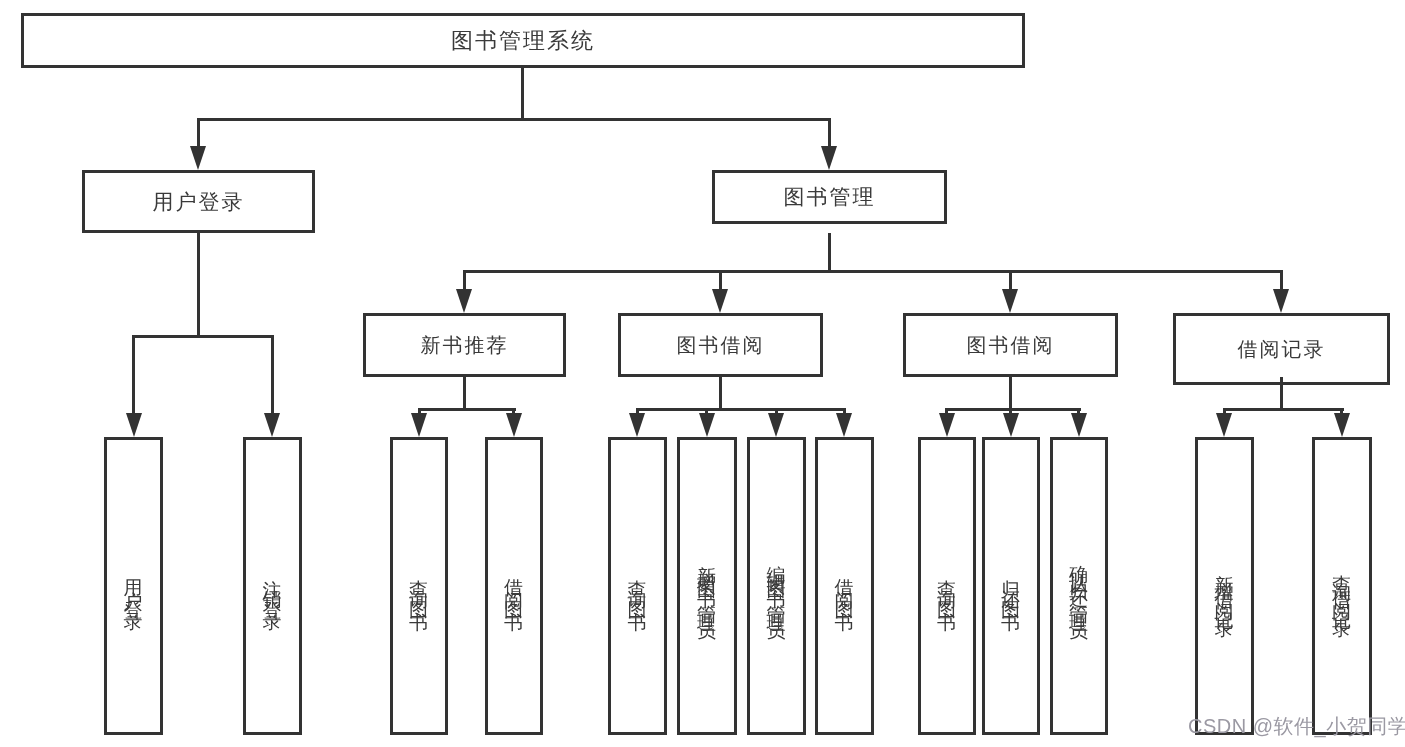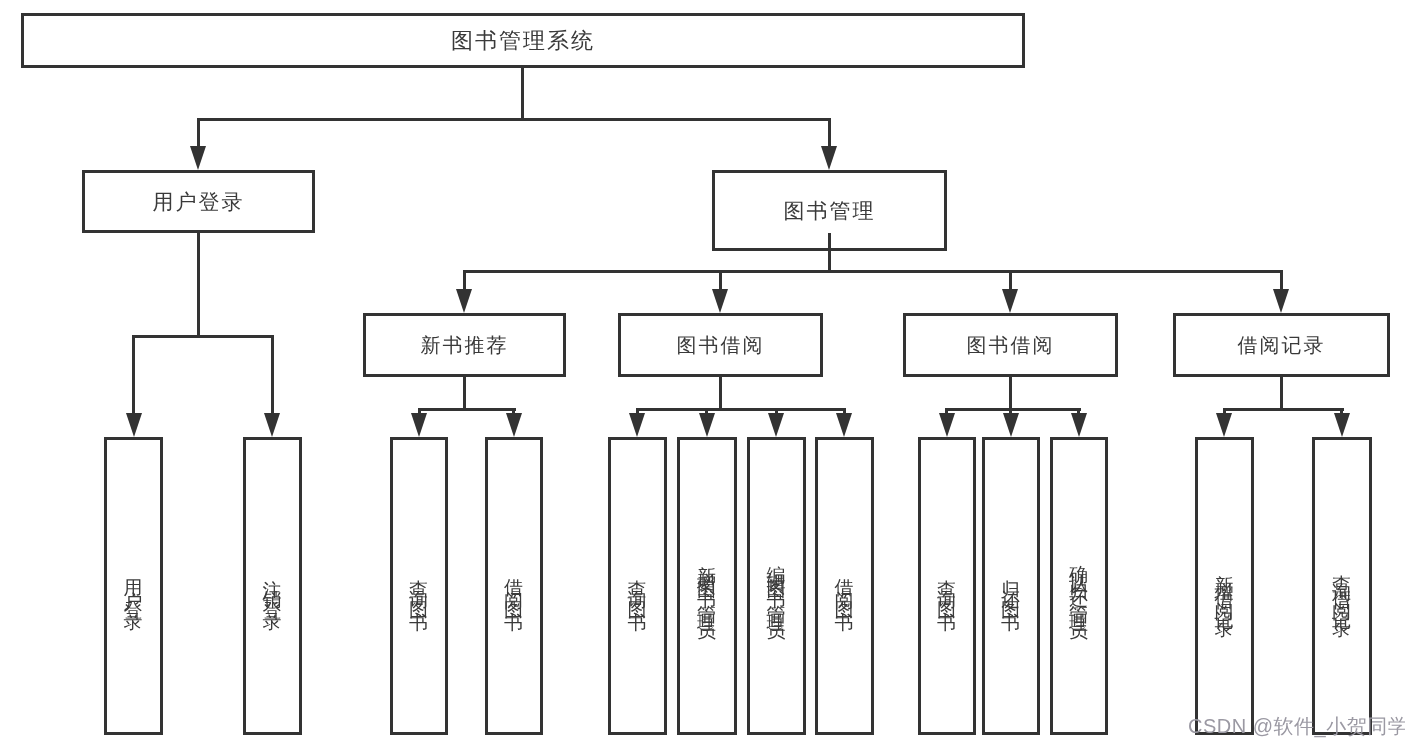--- a/index.html
+++ b/index.html
@@ -48,21 +48,21 @@
   <div class="ln" style="left:521px;top:68px;width:3px;height:52px;"></div>
   <div class="ln" style="left:197px;top:118px;width:634px;height:3px;"></div>
   <div class="ln" style="left:197px;top:118px;width:3px;height:30px;"></div>
   <div class="ah" style="left:190px;top:146px;"></div>
   <div class="ln" style="left:828px;top:118px;width:3px;height:30px;"></div>
   <div class="ah" style="left:821px;top:146px;"></div>
 
   <div class="box hlabel" style="left:82px;top:170px;width:233px;height:63px;">
     <span>用户登录</span>
   </div>
-  <div class="box hlabel" style="left:712px;top:170px;width:235px;height:81px;">
+  <div class="box hlabel" style="left:712px;top:170px;width:235px;height:54px;">
     <span>图书管理</span>
   </div>
 
   <div class="ln" style="left:197px;top:233px;width:3px;height:104px;"></div>
   <div class="ln" style="left:132px;top:335px;width:142px;height:3px;"></div>
   <div class="ln" style="left:132px;top:335px;width:3px;height:80px;"></div>
   <div class="ah" style="left:126px;top:413px;"></div>
   <div class="ln" style="left:271px;top:335px;width:3px;height:80px;"></div>
   <div class="ah" style="left:264px;top:413px;"></div>
 
@@ -79,21 +79,21 @@
 
   <div class="box hlabel" style="left:363px;top:313px;width:203px;height:64px;font-size:20px;">
     <span>新书推荐</span>
   </div>
   <div class="box hlabel" style="left:618px;top:313px;width:205px;height:64px;font-size:20px;">
     <span>图书借阅</span>
   </div>
   <div class="box hlabel" style="left:903px;top:313px;width:215px;height:64px;font-size:20px;">
     <span>图书借阅</span>
   </div>
-  <div class="box hlabel" style="left:1173px;top:313px;width:217px;height:64px;font-size:20px;">
+  <div class="box hlabel" style="left:1173px;top:313px;width:217px;height:72px;font-size:20px;">
     <span>借阅记录</span>
   </div>
 
   <div class="ln" style="left:463px;top:377px;width:3px;height:33px;"></div>
   <div class="ln" style="left:418px;top:408px;width:98px;height:3px;"></div>
   <div class="ln" style="left:418px;top:408px;width:3px;height:8px;"></div>
   <div class="ah" style="left:411px;top:413px;"></div>
   <div class="ln" style="left:512px;top:408px;width:3px;height:8px;"></div>
   <div class="ah" style="left:506px;top:413px;"></div>
 

